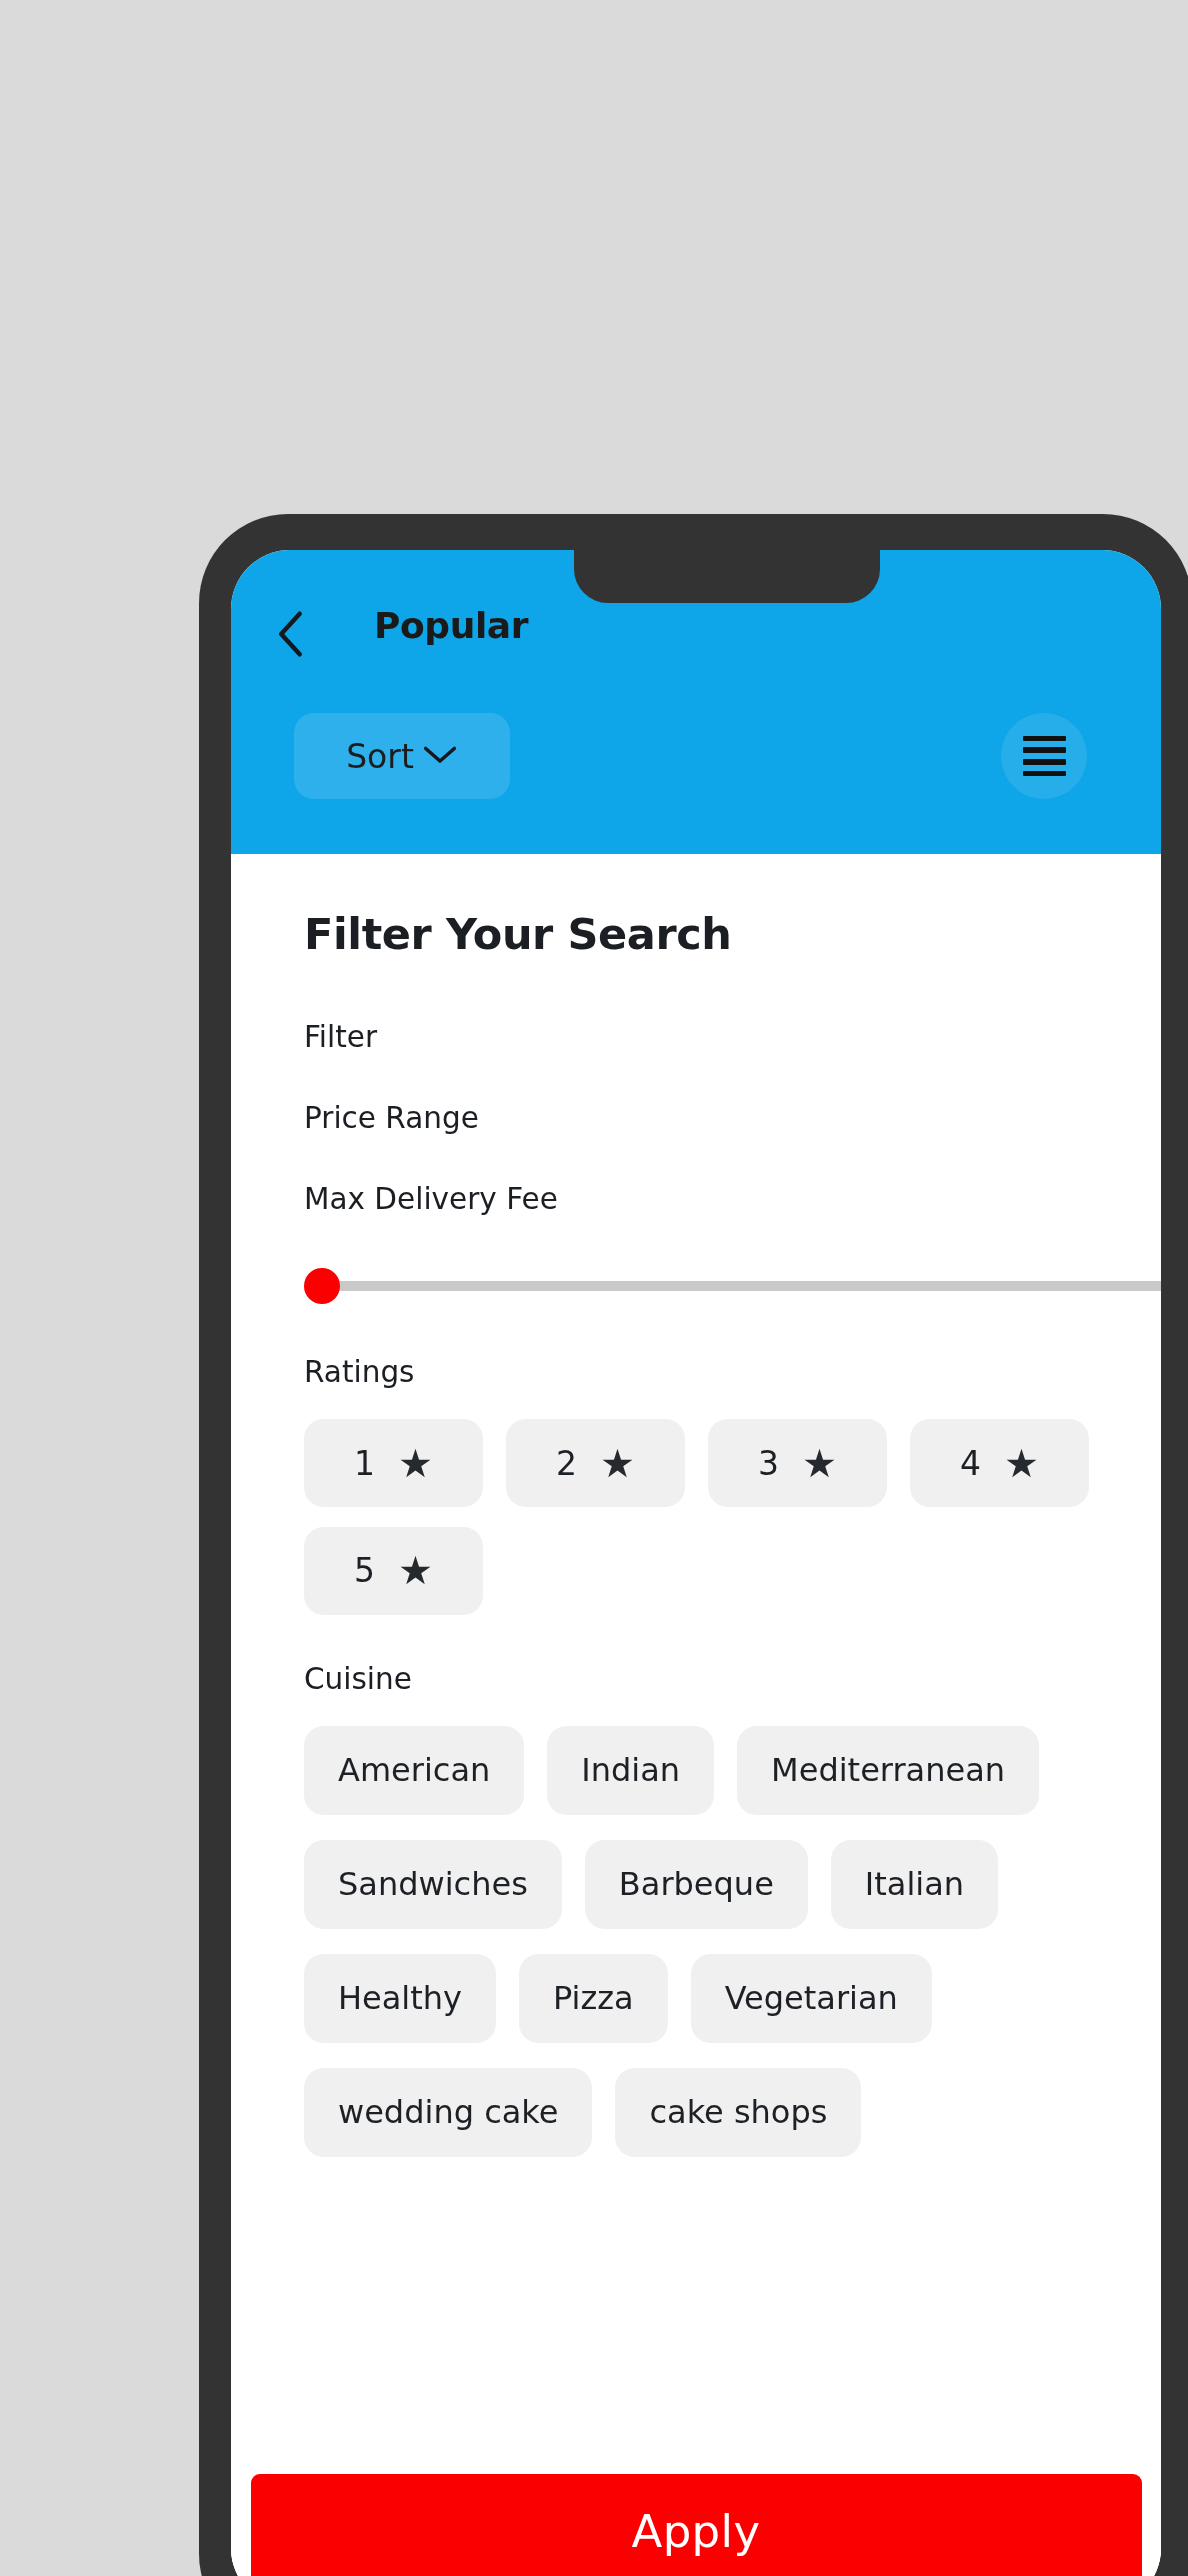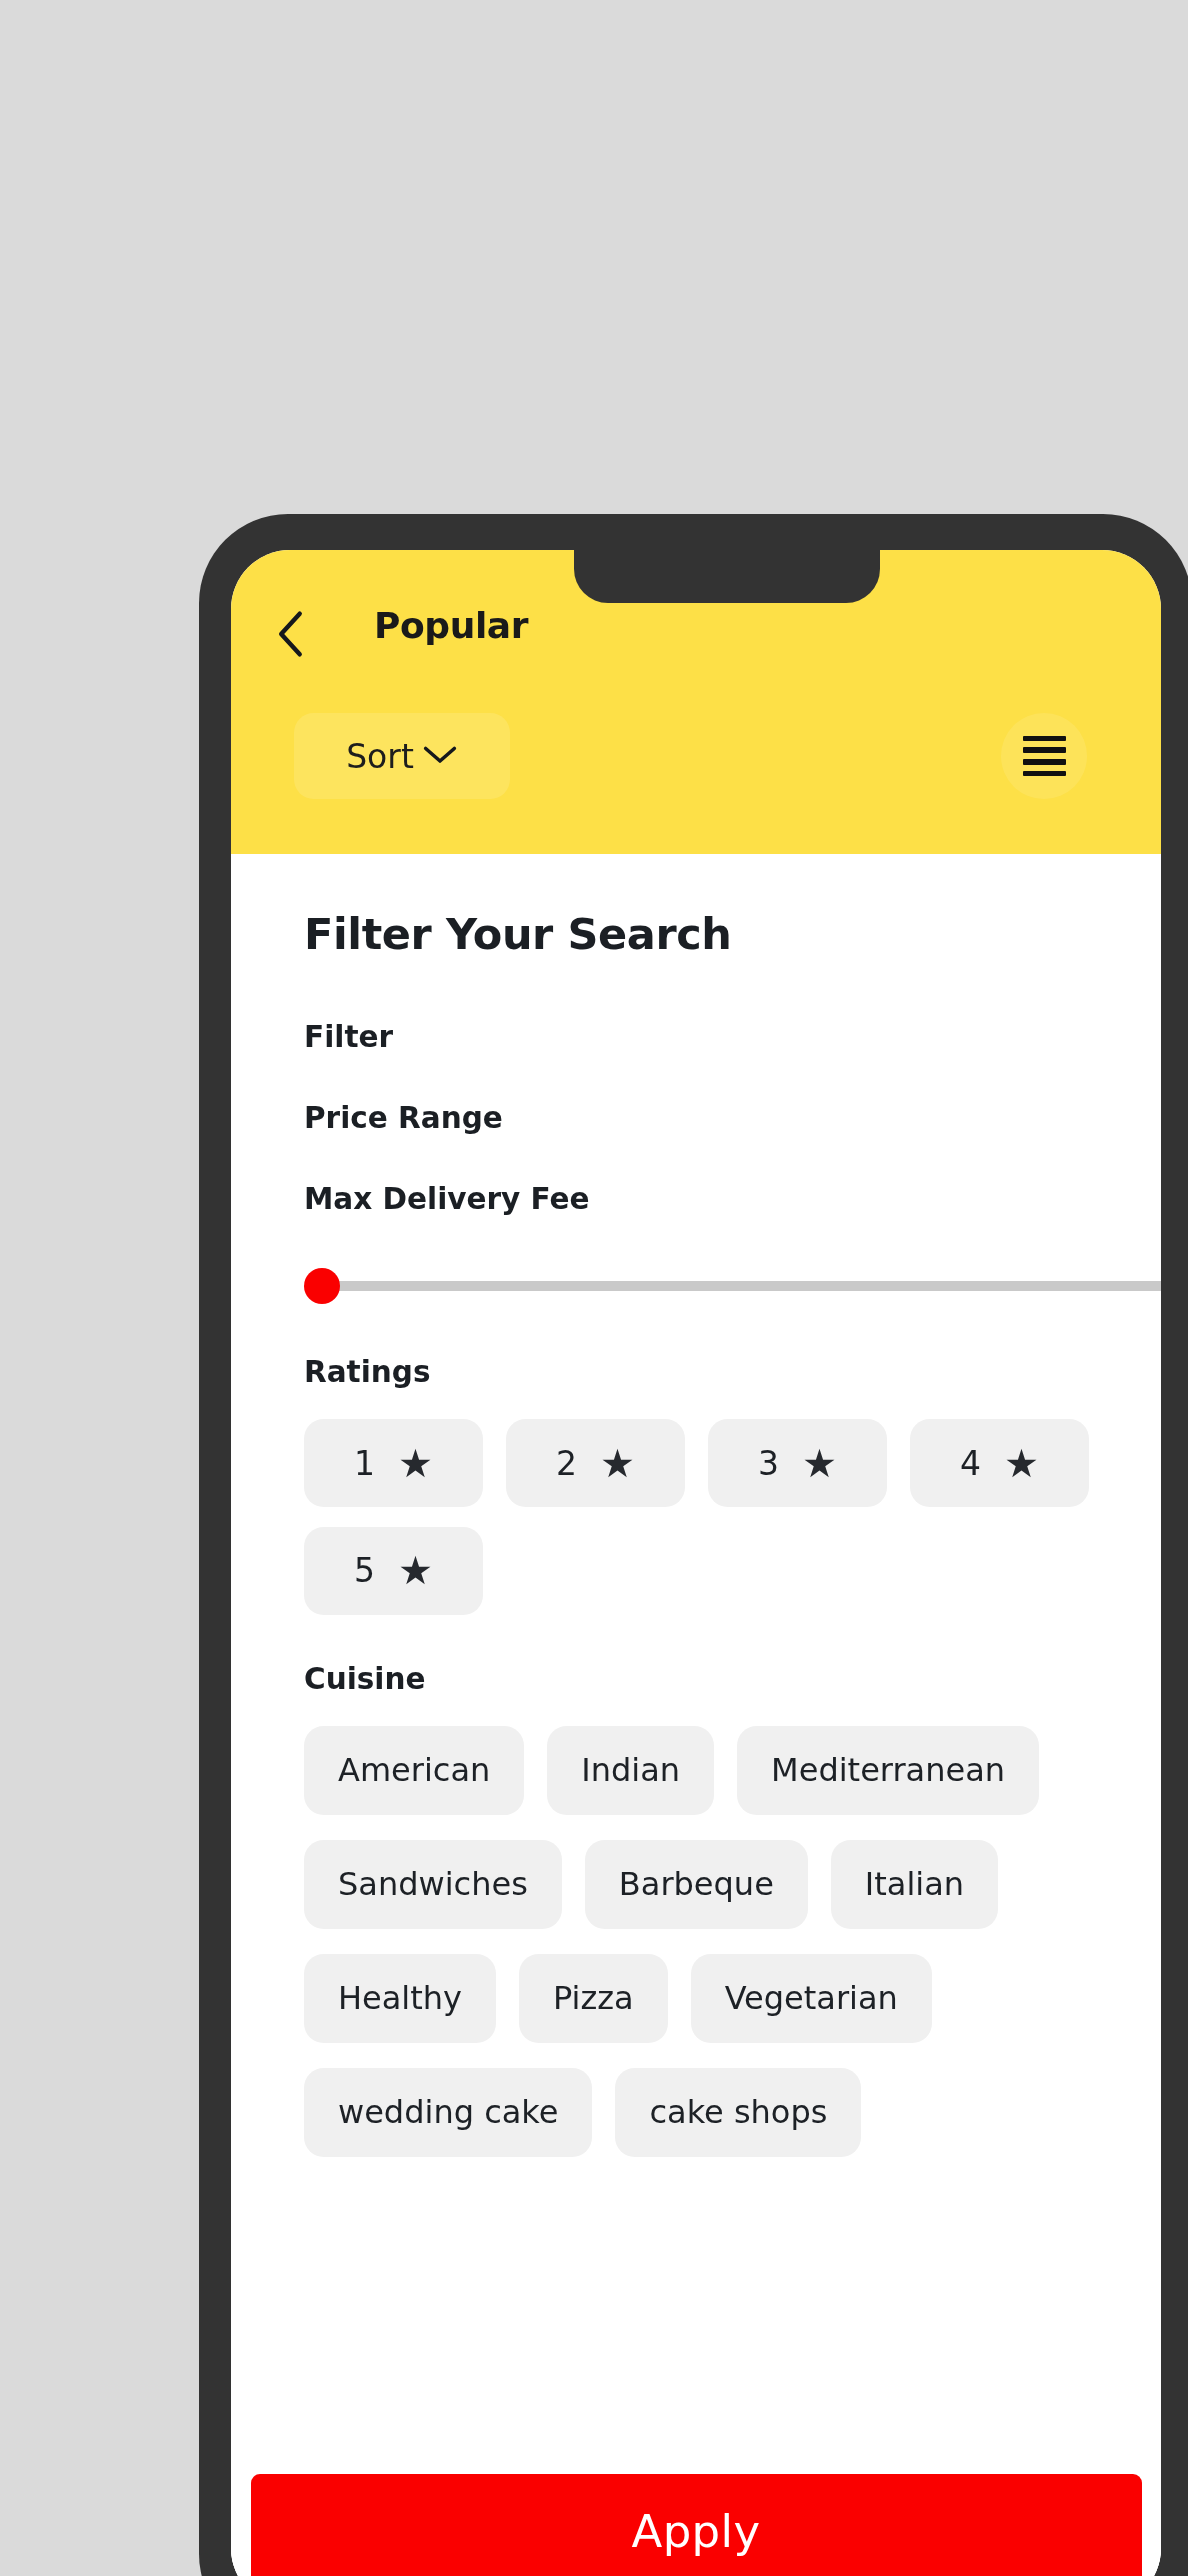--- a/index.html
+++ b/index.html
@@ -25,21 +25,21 @@
     width: 930px; height: 2057px;
     background: #ffffff;
     border-radius: 59px;
     overflow: hidden;
   }
 
   
   #app-behind {
     position: absolute; left: 0; top: 0;
     width: 930px; height: 304px;
-    background: #fde047;
+    background: #0ea5e9;
   }
   #notch {
     position: absolute;
     left: 343px; top: -10.7px;
     width: 306px; height: 64px;
     background: #333333;
     border-radius: 0 0 34px 34px;
   }
   #back-arrow {
     position: absolute; left: 38px; top: 63px;
@@ -80,21 +80,21 @@
     width: 930px; height: 1601px;
     overflow: hidden;
     padding: 0 41px;
     margin-left: 32px;
   }
   .sheet-title {
     font-size: 43px; font-weight: 700; color: #1b1f24;
     margin-top: 55px; letter-spacing: -0.4px;
   }
   .section-label {
-    font-size: 29.5px; font-weight: 700; color: #1b1f24;
+    font-size: 29.5px; font-weight: 400; color: #1b1f24;
     margin-top: 47px;
   }
   .label-filter { margin-top: 61px; }
 
   
   #slider-wrap {
     position: relative; margin-top: 45px;
     height: 47px; width: 889px;
   }
   #slider-track {

